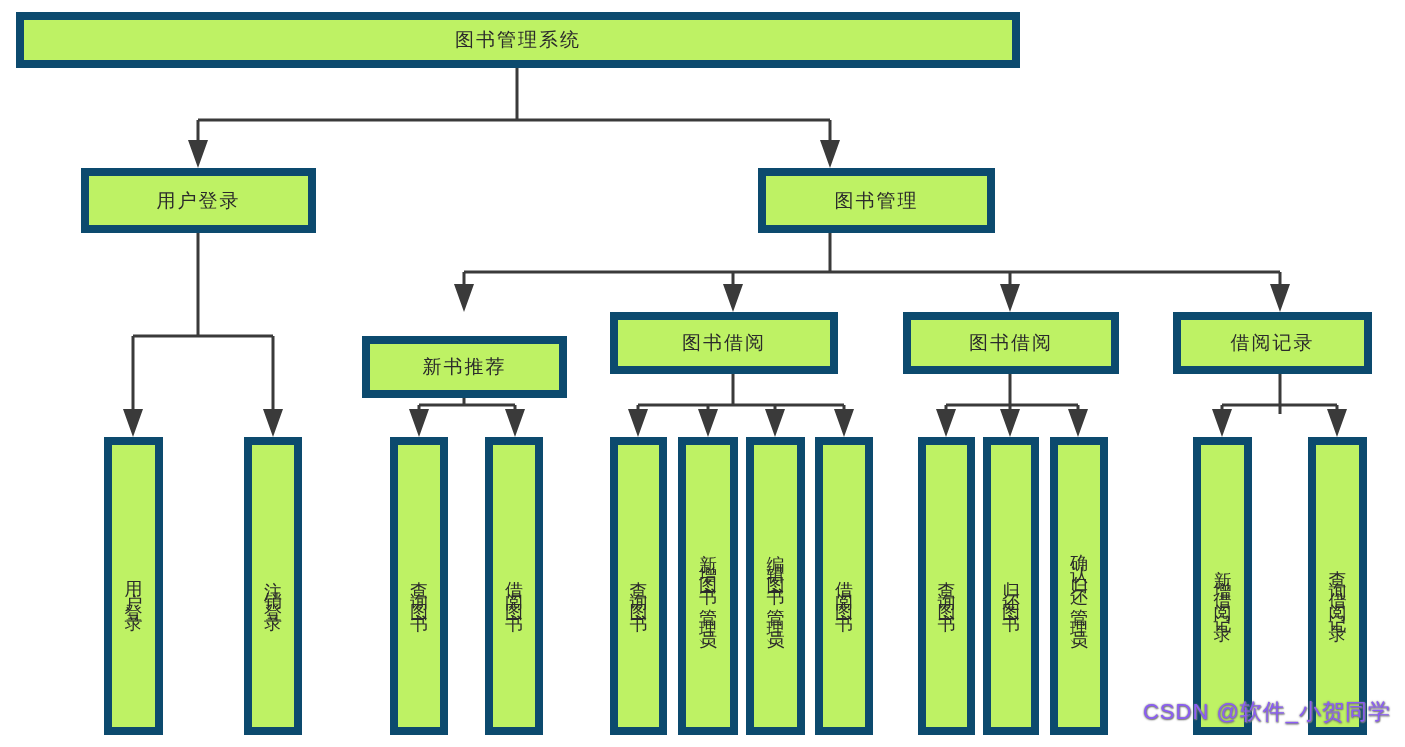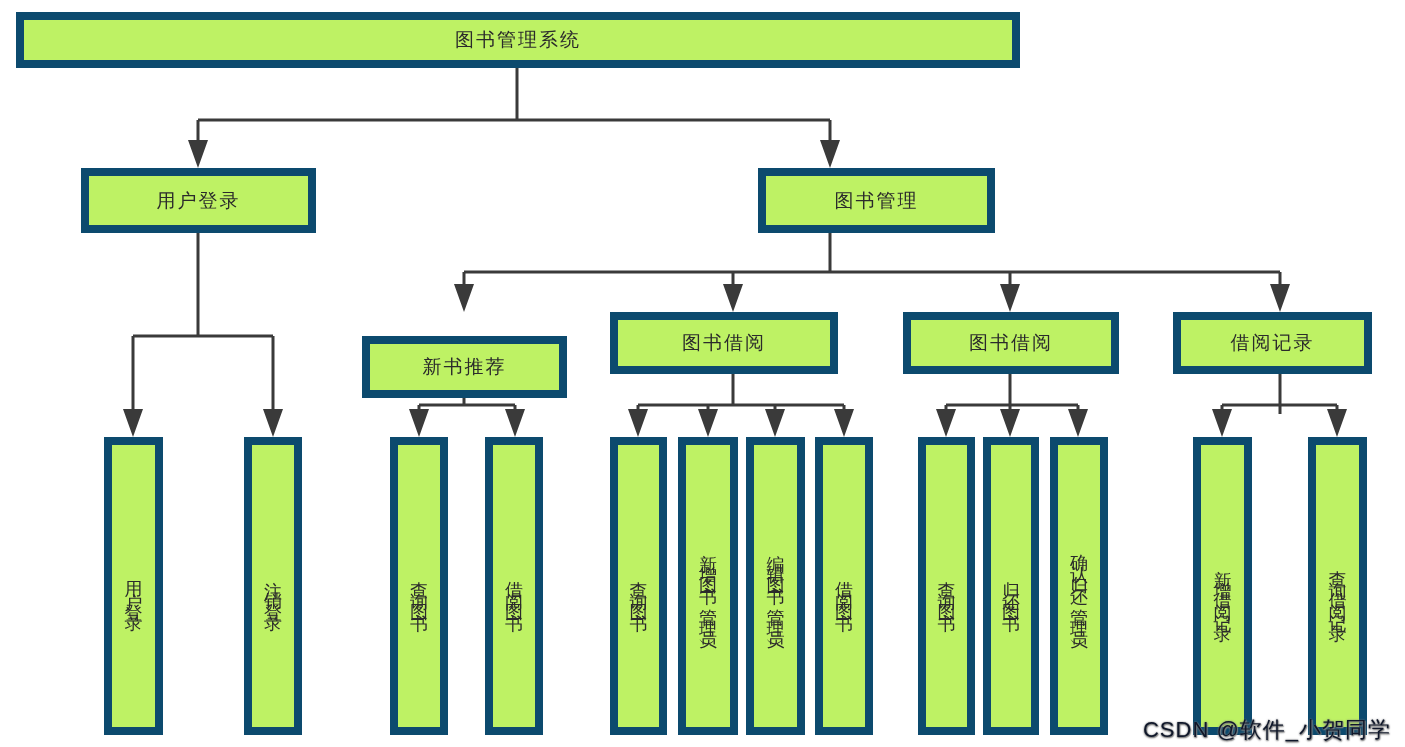--- a/index.html
+++ b/index.html
@@ -36,24 +36,24 @@
     writing-mode: vertical-rl;
     text-orientation: mixed;
     font-size: 18px;
     letter-spacing: 11px;
     line-height: 1;
     padding-top: 6px;
   }
   .watermark {
     position: absolute;
     right: 14px;
-    bottom: 2px;
+    bottom: 20px;
     z-index: 2;
     font-size: 22px;
-    color: #0f172a;
+    color: #8b5cf6;
     letter-spacing: 1px;
     text-shadow: 0 1px 2px rgba(110,110,110,0.85), 0 0 2px rgba(130,130,130,0.9), 1px 1px 1px rgba(150,150,150,0.8);
     white-space: nowrap;
   }
 </style>
 </head>
 <body>
 
 <div class="canvas">
 

